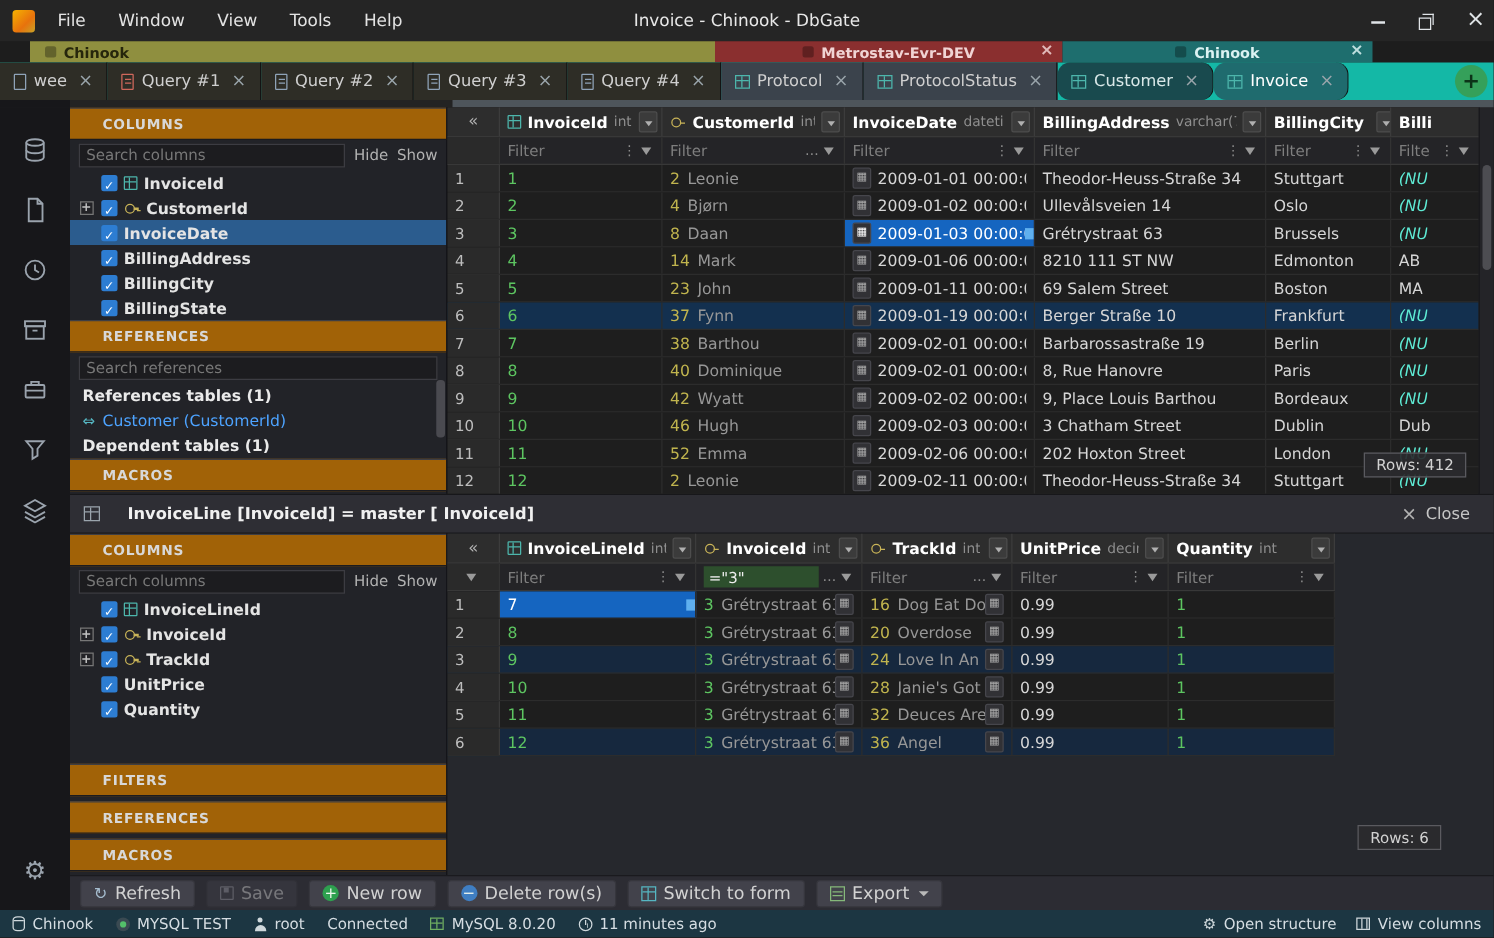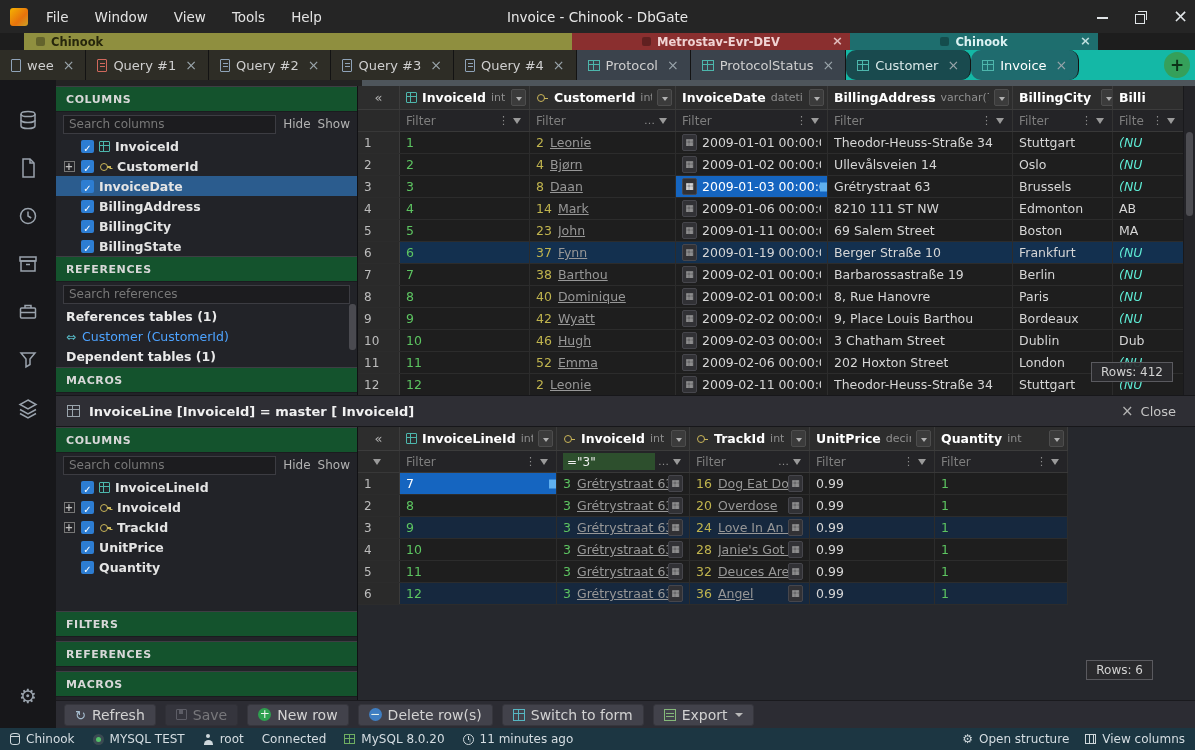--- a/index.html
+++ b/index.html
@@ -63,21 +63,21 @@
   
   .main { flex:1; display:flex; min-height:0; }
   .sidebar { width:56px; flex:none; background:#17171a; display:flex; flex-direction:column; align-items:center; padding-top:10px; }
   .side-btn { width:56px; height:48px; display:flex; align-items:center; justify-content:center; color:#9aa3ad; }
   .side-btn svg { stroke:#9aa3ad; fill:none; stroke-width:1.5; }
   .side-gear { margin-top:auto; margin-bottom:8px; font-size:20px; color:#9aa3ad; }
   .content { flex:1; display:flex; flex-direction:column; min-width:0; }
 
   
   .panel { width:302px; flex:none; background:#222328; border-right:1px solid #111114; display:flex; flex-direction:column; overflow:hidden; position:relative; }
-  .sect-h { height:26px; flex:none; display:flex; align-items:center; padding-left:10px; background:#14532d; border-top:1px solid #3e3e44; border-bottom:1px solid #1b1b1f; color:#d8d8d8; font-size:11px; font-weight:bold; letter-spacing:.6px; }
+  .sect-h { height:26px; flex:none; display:flex; align-items:center; padding-left:26px; background:#a16207; border-top:1px solid #3e3e44; border-bottom:1px solid #1b1b1f; color:#d8d8d8; font-size:11px; font-weight:bold; letter-spacing:.6px; }
   .sect-gap { margin-top:4px; }
   .search-row { height:24px; flex:none; display:flex; align-items:center; gap:7px; padding:0 7px; }
   .search-row input { flex:1; min-width:0; height:19px; background:#1c1c1f; border:1px solid #3c3c42; color:#cccccc; font-size:12px; padding:0 5px; font-family:inherit; }
   .search-row input::placeholder { color:#787878; }
   .mini-btn { color:#b2b2b2; font-size:12px; flex:none; }
   .tree { flex:none; }
   .tree-item { display:flex; align-items:center; height:20px; padding-left:6px; gap:5px; font-size:12.5px; font-weight:600; color:#e4e4e4; }
   .tree-item.selected { background:#2b5c8e; }
   .gutter { width:14px; flex:none; display:flex; justify-content:center; }
   .expander { width:11px; height:11px; border:1px solid #777; background:#232327; color:#c0c0c0; font-size:10px; line-height:9px; text-align:center; }
@@ -122,21 +122,21 @@
   .g-body { flex:1; min-height:0; overflow:hidden; position:relative; }
   .g-row { display:flex; height:22px; border-bottom:1px solid #2c2c2c; background:#1e1e1e; }
   .g-row.row-sel { background:var(--row_sel); }
   .g-row.row-hl  { background:var(--row_hl); }
   .cell { position:relative; display:flex; align-items:center; padding:0 6px; border-right:1px solid #2c2c2c; overflow:hidden; white-space:nowrap; font-size:12.5px; color:#d6d6d6; flex:none; }
   .rownum { width:42px; background:#2a2a2a; color:#bdbdbd; font-size:12px; border-right:1px solid #3a3a3a; }
   .v-green { color:var(--green); }
   .v-yellow { color:var(--yellow); }
   .v-txt { overflow:hidden; }
   .nullv { color:#5eead4; font-style:italic; }
-  .lookup { color:#979797; margin-left:6px; overflow:hidden; flex:1; min-width:0;text-decoration:underline; }
+  .lookup { color:#979797; margin-left:6px; overflow:hidden; flex:1; min-width:0; }
   .fk-open, .cal-ico { flex:none; width:15px; height:17px; background:#313135; border:1px solid #46464c; border-radius:2px; color:#a8a8a8; font-size:9px; line-height:15px; text-align:center; }
   .fk-open { margin-left:auto; }
   .cal-ico { margin-right:5px; }
   .fk-open::before, .cal-ico::before { content:"▦"; }
   .cell.cell-sel { background:var(--cell_sel); }
   .cell.cell-sel span { color:#ffffff; }
   .cell.cell-sel::after { content:""; position:absolute; right:0; top:50%; transform:translateY(-50%); width:7px; height:9px; background:#5fb0ef; }
   .rows-badge { position:absolute; background:rgba(42,42,46,.92); border:1px solid #5a5a5f; color:#d2d2d2; font-size:12px; padding:2px 9px; z-index:3; }
   .tg-badge { right:10px; bottom:13px; }
   .bg-badge { right:42px; bottom:20px; }
@@ -168,21 +168,21 @@
   .bg-b .g-row > :nth-child(2) { width:157px; }
   .bg-b .g-row > :nth-child(3) { width:133px; }
   .bg-b .g-row > :nth-child(4) { width:120px; }
   .bg-b .g-row > :nth-child(5) { width:125px; }
   .bg-b .g-row > :nth-child(6) { width:133px; }
 
   .top-section { height:309px; flex:none; display:flex; min-width:0; }
   .bottom-section { height:273px; flex:none; display:flex; min-width:0; position:relative; }
 
   
-  .splitter { height:32px; flex:none; display:flex; align-items:center; gap:9px; background:#2e2e34; border-top:1px solid #17171a; border-bottom:1px solid #17171a; padding:0 11px; }
+  .splitter { height:32px; flex:none; display:flex; align-items:center; gap:22px; background:#2e2e34; border-top:1px solid #17171a; border-bottom:1px solid #17171a; padding:0 11px; }
   .split-ico { width:13px; height:12px; border:1px solid #9aa4ac; position:relative; flex:none; }
   .split-ico::before { content:""; position:absolute; left:0; right:0; top:3px; height:1px; background:#9aa4ac; }
   .split-ico::after  { content:""; position:absolute; top:0; bottom:0; left:4px; width:1px; background:#9aa4ac; }
   .split-label { font-weight:bold; font-size:13px; color:#f0f0f0; }
   .split-close { margin-left:auto; display:flex; align-items:center; gap:7px; color:#c5c5c5; font-size:13px; margin-right:8px; }
   .x-ico::before { content:"×"; font-size:15px; color:#b2b2b2; }
 
   
   .toolbar { height:28px; flex:none; background:#2c2c33; border-top:1px solid #1a1a1e; display:flex; align-items:center; gap:9px; padding:0 8px; }
   .tbtn { display:flex; align-items:center; gap:6px; background:#42424b; border:1px solid #36363d; border-radius:3px; color:#d2d2d2; font-size:14px; height:22px; padding:0 10px; }

